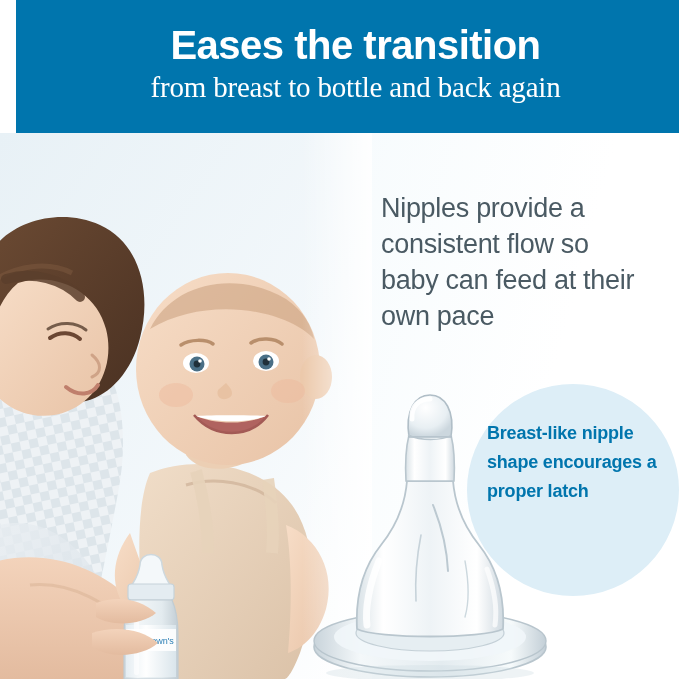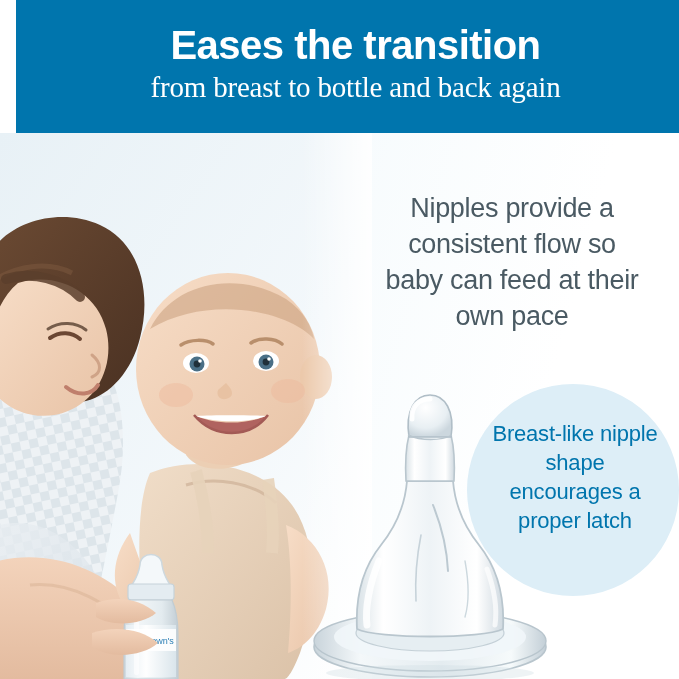--- a/index.html
+++ b/index.html
@@ -84,45 +84,43 @@
 
   
   .copy {
     position: absolute;
     left: 381px;
     top: 57px;
     width: 262px;
     color: #4a5a63;
     font-size: 27px;
     line-height: 36px;
-    text-align: center;
     font-weight: 400;
     letter-spacing: -0.3px;
   }
 
   
   .callout-circle {
     position: absolute;
     left: 467px;
     top: 251px;
     width: 212px;
     height: 212px;
     border-radius: 50%;
     background: #ddeef7;
   }
   .callout-text {
     position: absolute;
     left: 487px;
     top: 286px;
     width: 176px;
     color: #0075ad;
-    font-size: 22px;
-    font-weight: normal;
+    font-size: 18px;
+    font-weight: bold;
     line-height: 29px;
-    text-align: center;
     letter-spacing: -0.2px;
   }
 
   
   .product {
     position: absolute;
     left: 305px;
     top: 252px;
     width: 250px;
     height: 294px;

